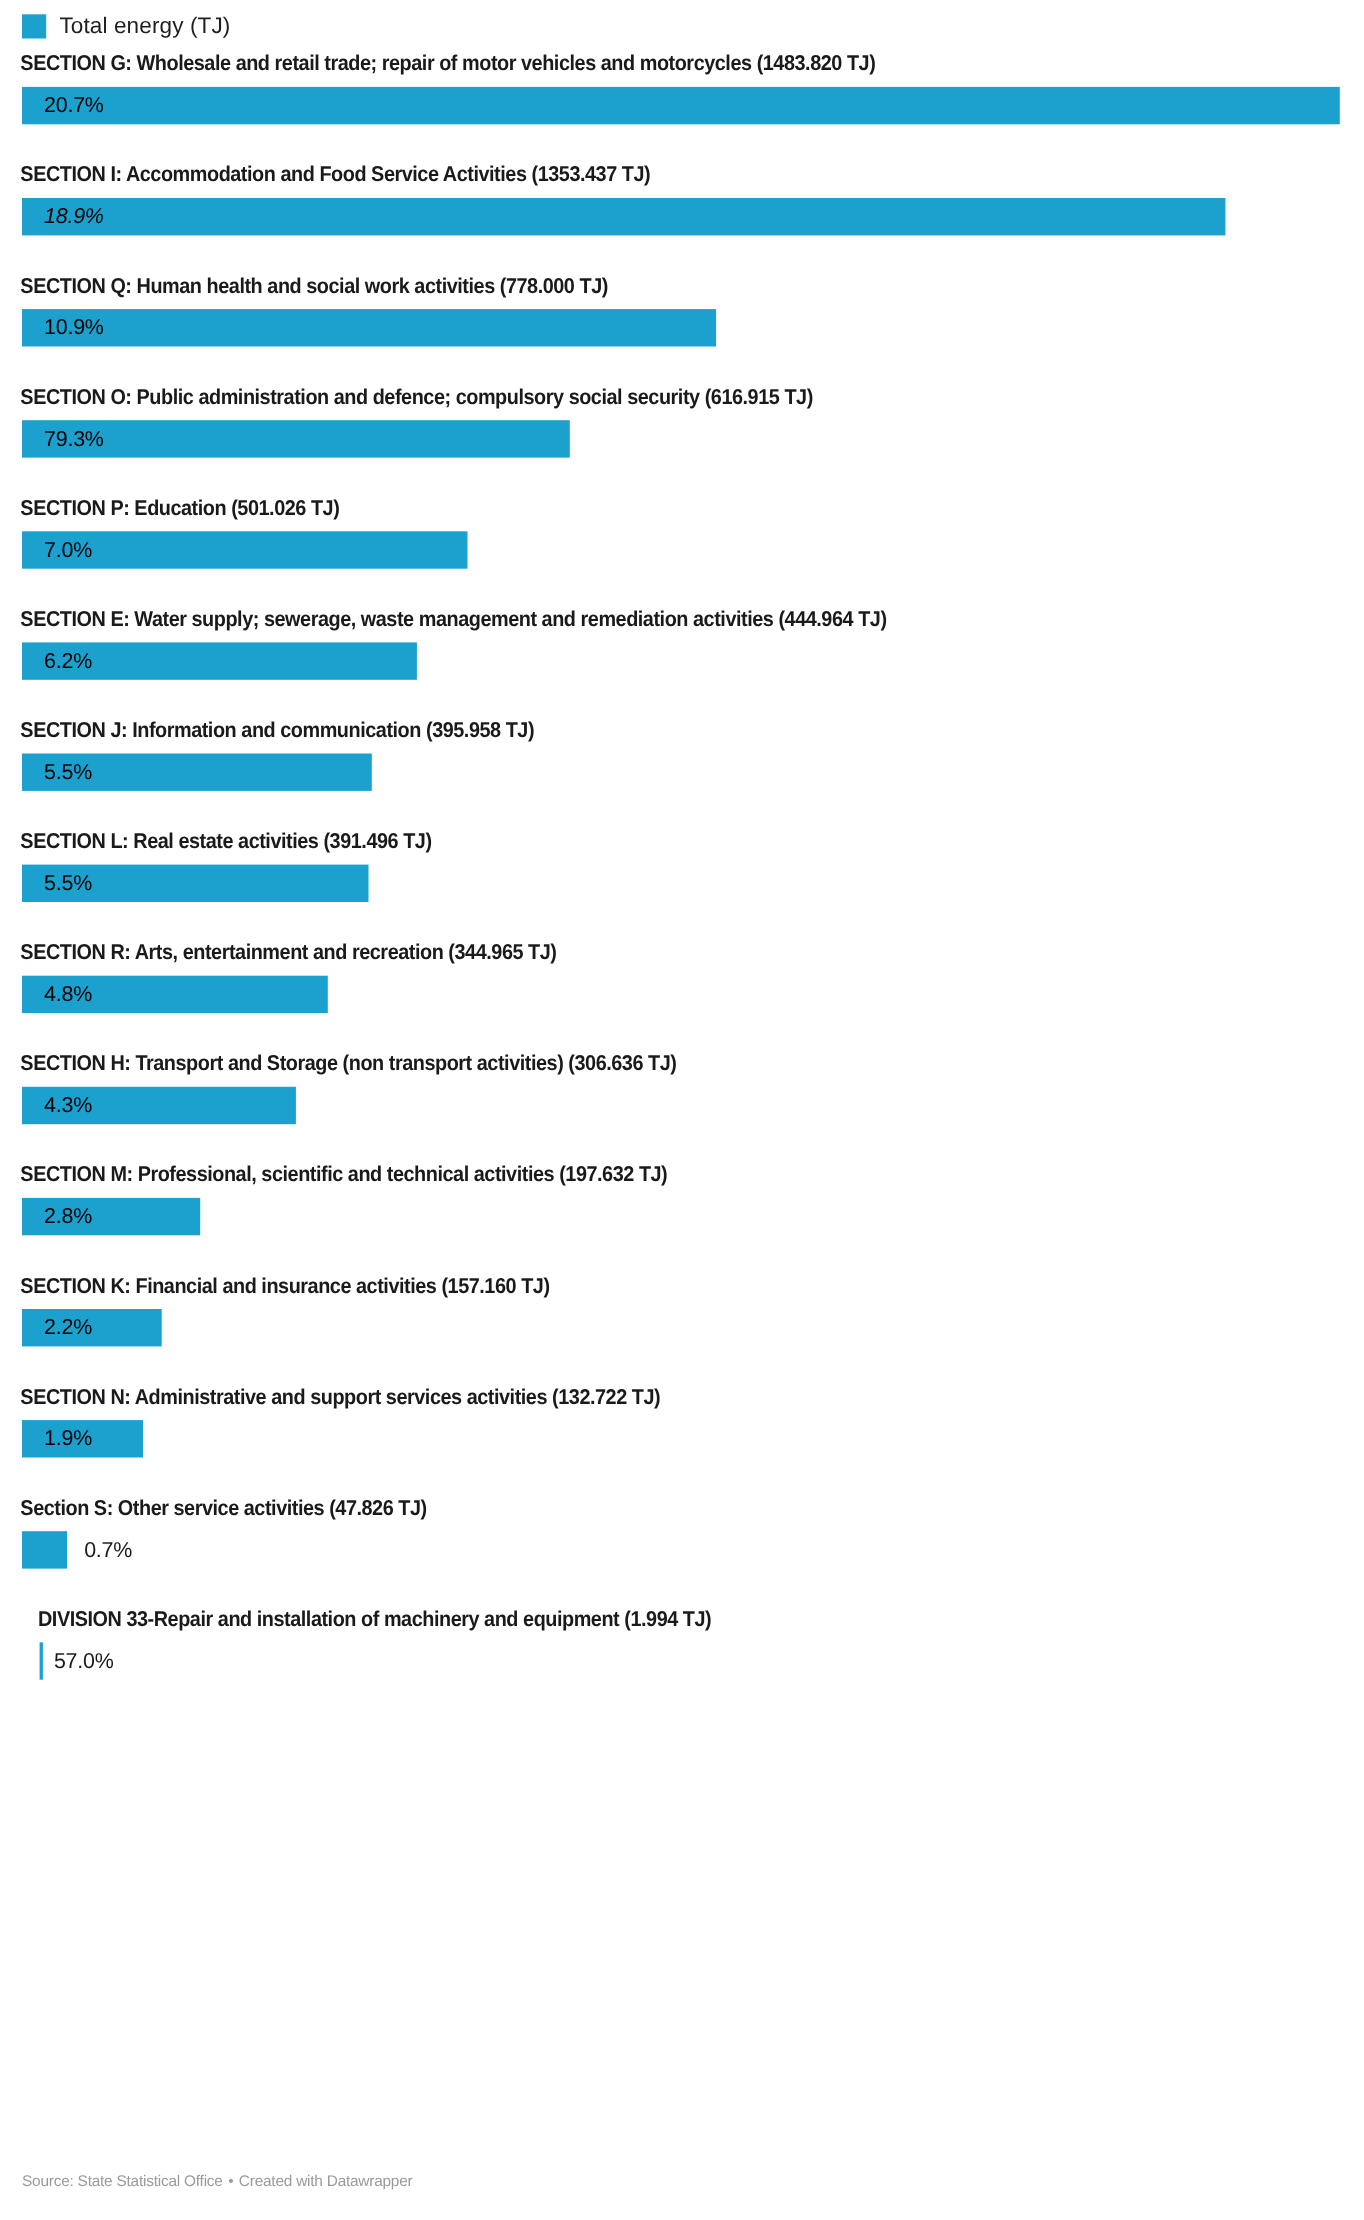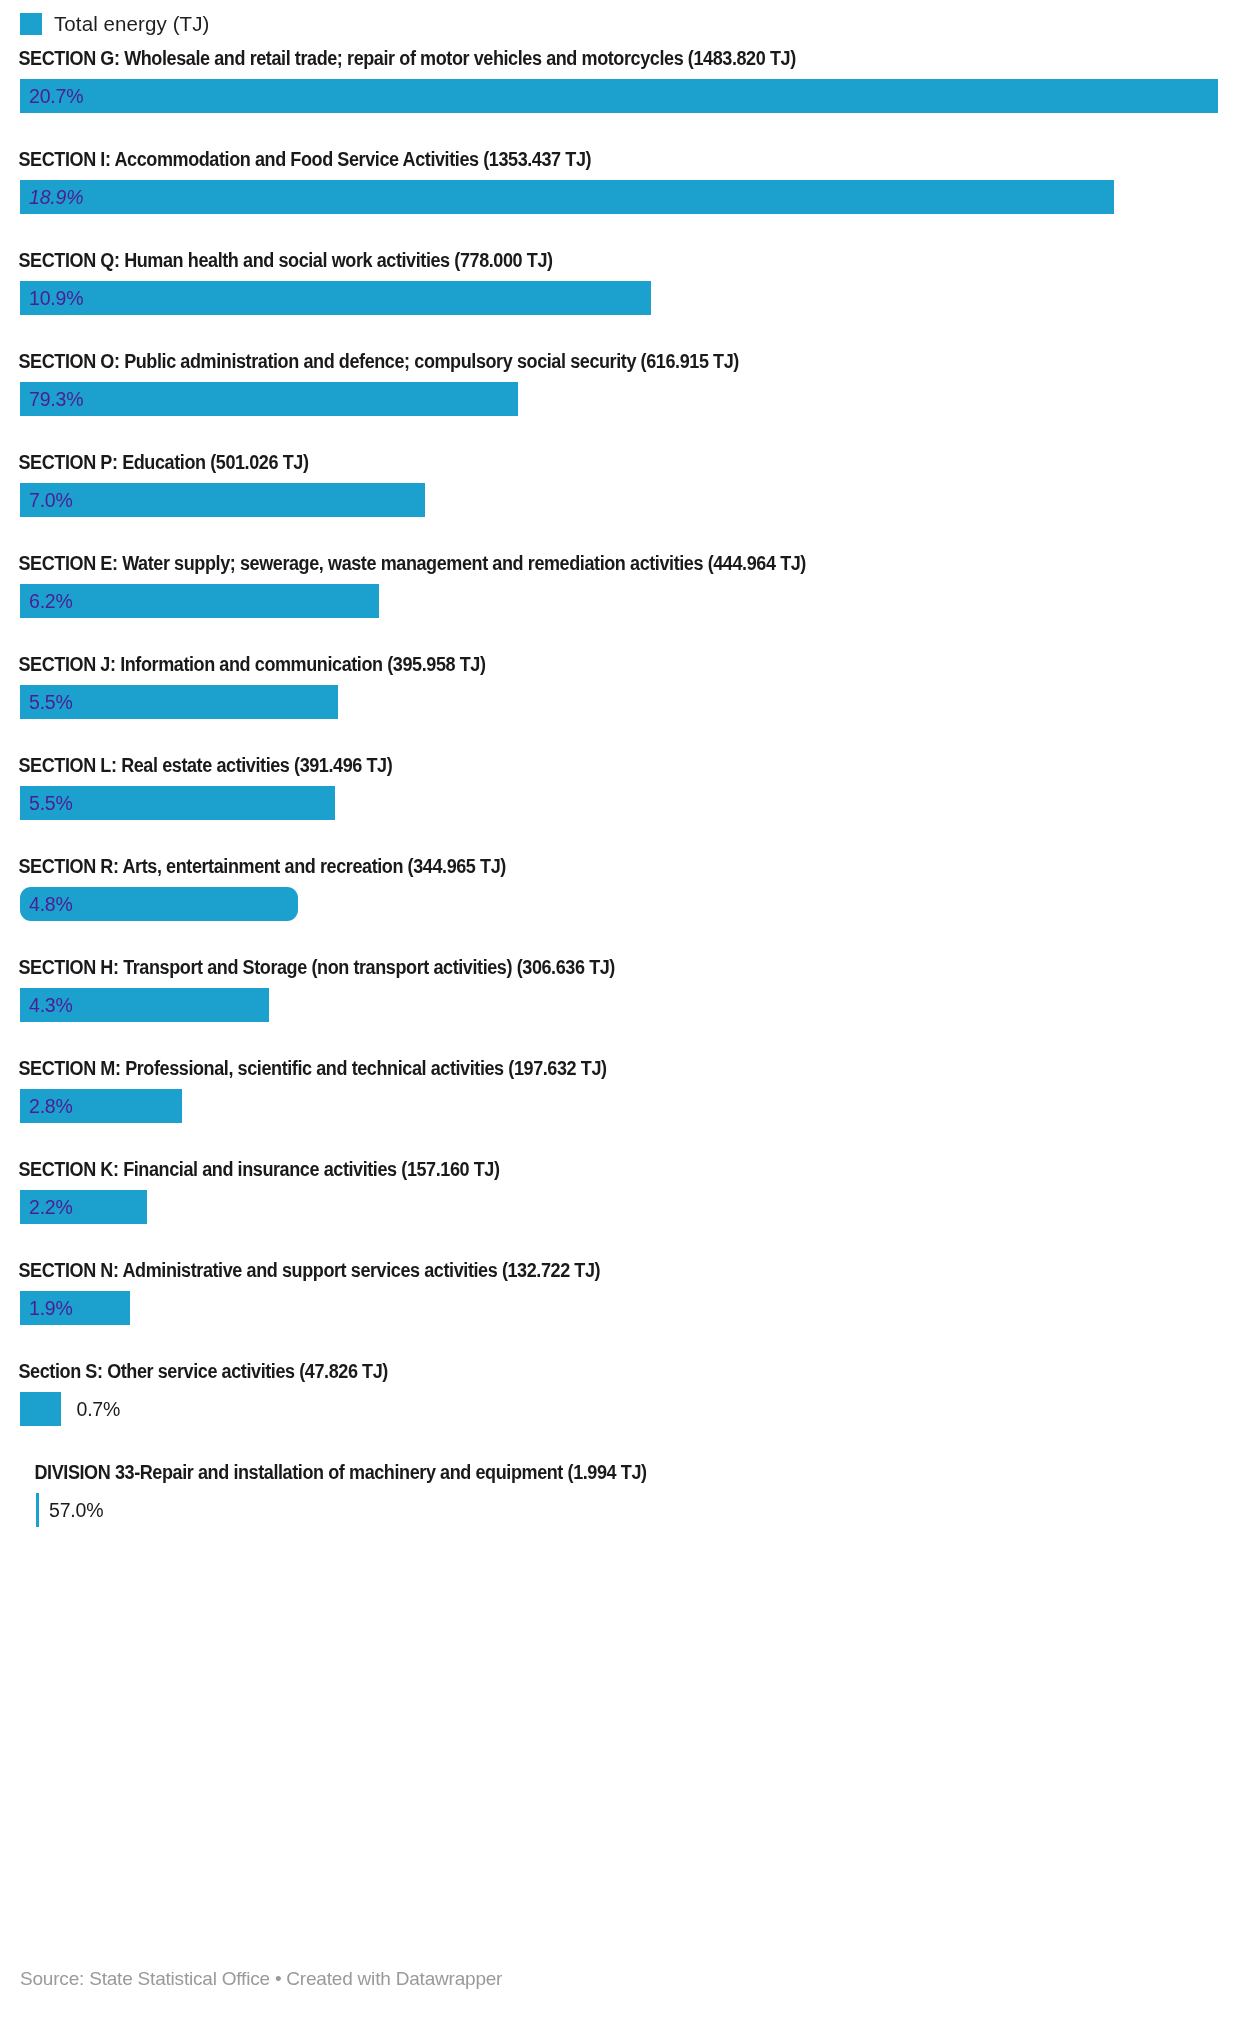--- a/index.html
+++ b/index.html
@@ -86,22 +86,22 @@
     height: 34px;
     background: #1CA0CE;
     display: flex;
     align-items: center;
     box-sizing: border-box;
   }
   .bar-value {
     font-family: "Liberation Sans", sans-serif;
     font-size: 19.5px;
     line-height: 34px;
-    color: #4c1d95;
-    padding-left: 9px;
+    color: #000000;
+    padding-left: 20px;
     white-space: nowrap;
     letter-spacing: -0.2px;
   }
   
   .bar.outside .bar-value {
     position: absolute;
     left: 100%;
     padding-left: 16px;
     color: #1a1a1a;
   }
@@ -111,21 +111,21 @@
   .bar.hairline .bar-value {
     padding-left: 10px;
   }
 
   
   .footer {
     position: absolute;
     left: 20px;
     bottom: 28px;
     font-family: "Liberation Sans", sans-serif;
-    font-size: 19px;
+    font-size: 14px;
     color: #9a9a9a;
     letter-spacing: -0.2px;
     white-space: nowrap;
     margin-top: 44px;
   }
   .footer .sep { padding: 0 5px; }
 </style>
 </head>
 <body style="background: rgb(255, 255, 255);">
 
@@ -197,21 +197,21 @@
         <div class="row-label">SECTION L: Real estate activities (391.496 TJ)</div>
         <div class="bar-track">
           <div class="bar" style="width: 315.415px; background: rgb(28, 160, 206);">
             <span class="bar-value">5.5%</span>
           </div>
         </div>
       </div>
       <div class="row">
         <div class="row-label">SECTION R: Arts, entertainment and recreation (344.965 TJ)</div>
         <div class="bar-track">
-          <div class="bar" style="width: 277.797px; background: rgb(28, 160, 206); border-radius: 11px;">
+          <div class="bar" style="width: 277.797px; background: rgb(28, 160, 206);">
             <span class="bar-value">4.8%</span>
           </div>
         </div>
       </div>
       <div class="row">
         <div class="row-label">SECTION H: Transport and Storage (non transport activities) (306.636 TJ)</div>
         <div class="bar-track">
           <div class="bar" style="width: 248.86px; background: rgb(28, 160, 206);">
             <span class="bar-value">4.3%</span>
           </div>

